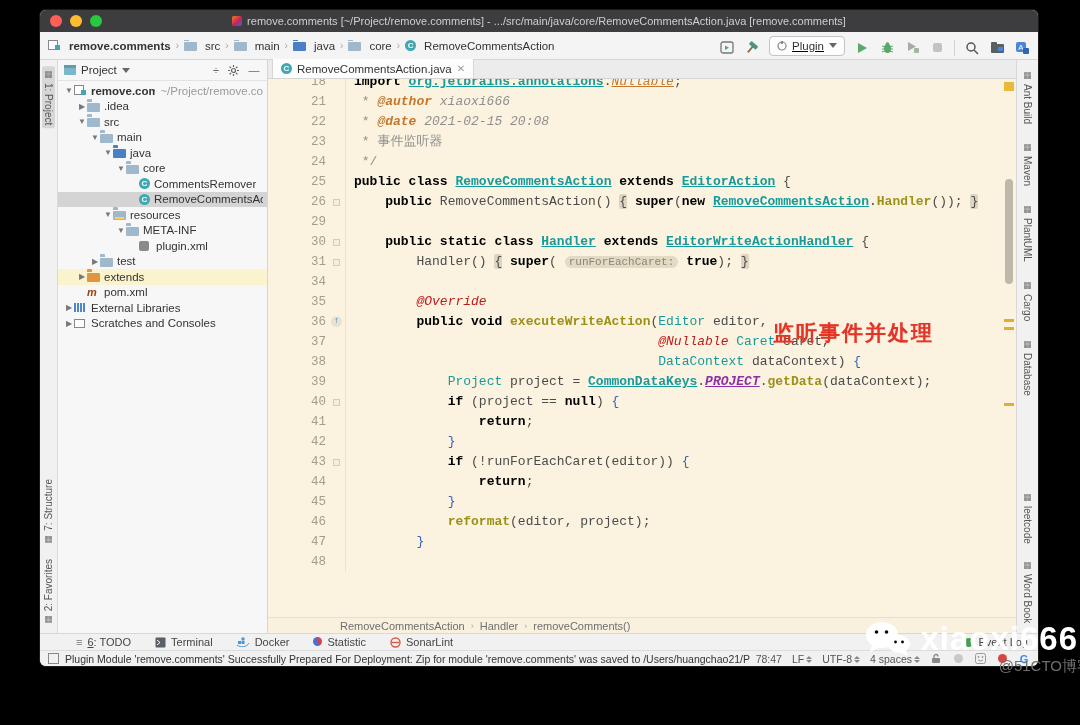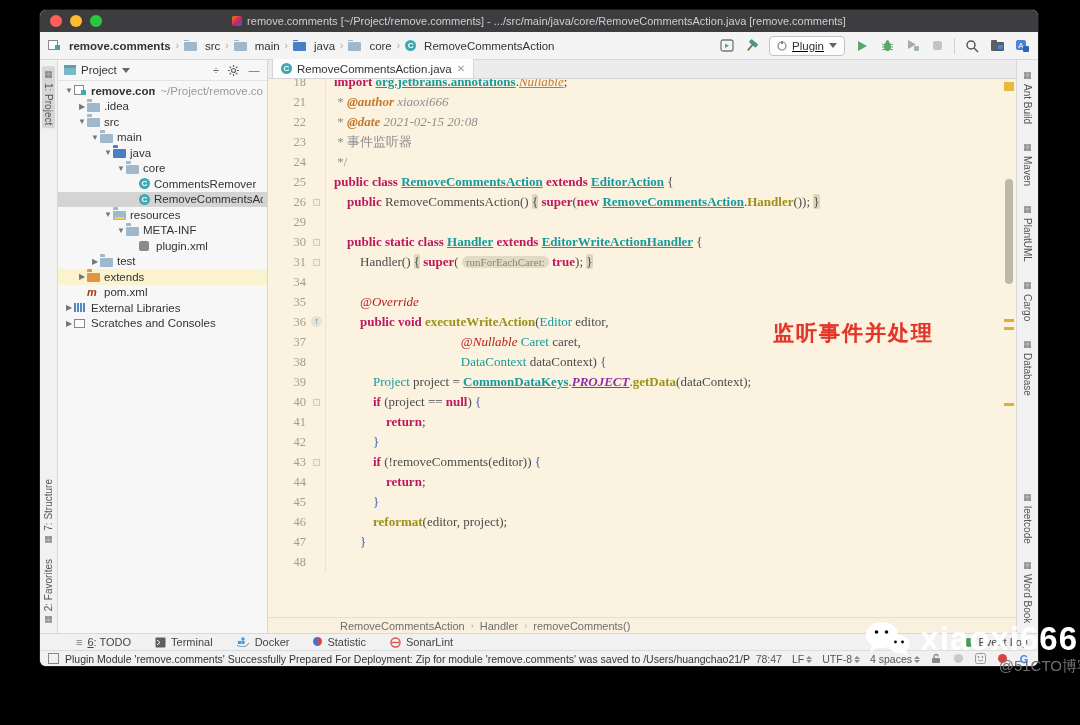--- a/index.html
+++ b/index.html
@@ -22,21 +22,21 @@
                background:linear-gradient(135deg,#f97a12,#c22365 55%,#2e6dbb); margin-right:5px; }
 
   
   .navbar { height:28px; background:#f4f4f4; border-bottom:1px solid #d6d6d6;
             display:flex; align-items:center; padding:0 8px; flex:0 0 auto; }
   .crumbs { display:flex; align-items:center; gap:4px; font-size:11.5px; color:#333;
             white-space:nowrap; overflow:hidden; flex:1 1 auto; }
   .crumb { display:flex; align-items:center; gap:4px; }
   .crumb-sep { color:#a9a9a9; font-size:10px; padding:0 1px; }
   .crumb.bold { font-weight:bold; }
-  .rtools { display:flex; align-items:center; gap:9px; flex:0 0 auto;text-decoration:underline; }
+  .rtools { display:flex; align-items:flex-end; gap:9px; flex:0 0 auto;text-decoration:underline; }
   .tbico { width:16px; height:16px; display:flex; align-items:center; justify-content:center; }
   .runcfg { display:flex; align-items:center; gap:5px; border:1px solid #c3c3c3; background:#fdfdfd;
             border-radius:4px; padding:1px 7px; font-size:11.5px; color:#333; height:20px; }
   .sep-v { width:1px; height:16px; background:#d2d2d2; }
 
   
   .mainrow { flex:1 1 auto; display:flex; min-height:0; }
   .stripe { background:#f1f1f1; font-size:10px; color:#555; position:relative; }
   .stripe.left { width:18px; border-right:1px solid #d9d9d9; display:flex; flex-direction:column; align-items:center; }
   .stripe.right { width:22px; border-left:1px solid #d9d9d9; display:flex; flex-direction:column; align-items:center; }
@@ -80,29 +80,29 @@
   .i-proj { width:10px; height:10px; border:1px solid #888; background:#fff; }
   .i-proj::after { content:""; position:absolute; right:1px; bottom:1px; width:5px; height:5px; background:#3fa8b0; }
 
   
   .editorcol { flex:1 1 auto; display:flex; flex-direction:column; min-width:0; background:#fbf3e0; }
   .tabbar { height:19px; background:#ececec; border-bottom:1px solid #d6d6d6; display:flex; align-items:flex-end; flex:0 0 auto; }
   .tab { background:#fdfdfd; border-right:1px solid #d6d6d6; border-left:1px solid #d6d6d6;
          height:19px; display:flex; align-items:center; gap:5px; padding:0 8px; font-size:11.5px; color:#333; margin-left:4px; }
   .tab .x { color:#9a9a9a; font-size:10px; }
   .codewrap { flex:1 1 auto; position:relative; overflow:hidden; }
-  .codebody { margin-top:-7px; font-family:Liberation Serif, serif; font-size:13px; line-height:20px; }
+  .codebody { margin-top:-7px; font-family:Liberation Mono, monospace; font-size:13px; line-height:20px;margin-left:20px; }
   .cl { display:flex; height:20px; white-space:pre; }
   .gut { width:42px; text-align:right; color:#a39d8d; flex:0 0 auto; padding-right:4px;
          font-size:12.5px; user-select:none; }
   .fold { width:16px; flex:0 0 auto; position:relative; border-right:1px solid #eee3cb; margin-right:8px; }
   .fold .fbox { position:absolute; left:3px; top:7px; width:7px; height:7px; border:1px solid #d4ccb6; background:#f6eed9; }
   .fold .ovr { position:absolute; left:1px; top:4px; width:11px; height:11px; border-radius:50%;
                background:#e8e2d2; color:#3f79b5; font-size:9px; line-height:11px; text-align:center; font-weight:bold; }
-  .kw  { color:#be185d; font-weight:bold; }
+  .kw  { color:#000000; font-weight:bold; }
   .clsu{ color:#169a9c; font-weight:bold; text-decoration:underline; }
   .typ { color:#169a9c; }
   .cmt { color:#8f8f8f; }
   .doctag { color:#c4782e; font-weight:bold; font-style:italic; }
   .docval { color:#8f8f8f; font-style:italic; }
   .ann { color:#b91c1c; font-style:italic; }
   .annu{ color:#c4782e; font-style:italic; text-decoration:underline; }
   .mth { color:#9c9016; font-weight:bold; }
   .fld { color:#8e2fa8; font-style:italic; font-weight:bold; text-decoration:underline; }
   .def { color:#4b4b4b; }
@@ -463,21 +463,21 @@
               <div class="cl"><span class="gut">31</span><span class="fold"><span class="fbox"></span></span><span><span class="def">        Handler() </span><span class="hl">{</span><span class="def"> </span><span class="kw">super</span><span class="def">( </span><span class="hint">runForEachCaret:</span><span class="def"> </span><span class="kw">true</span><span class="def">); </span><span class="hl">}</span></span></div>
               <div class="cl"><span class="gut">34</span><span class="fold"></span><span></span></div>
               <div class="cl"><span class="gut">35</span><span class="fold"></span><span><span class="def">        </span><span class="ann">@Override</span></span></div>
               <div class="cl"><span class="gut">36</span><span class="fold"><span class="ovr">↑</span></span><span><span class="def">        </span><span class="kw">public void </span><span class="mth">executeWriteAction</span><span class="def">(</span><span class="typ">Editor</span><span class="def"> editor,</span></span></div>
               <div class="cl"><span class="gut">37</span><span class="fold"></span><span><span class="def">                                       </span><span class="ann">@Nullable</span><span class="def"> </span><span class="typ">Caret</span><span class="def"> caret,</span></span></div>
               <div class="cl"><span class="gut">38</span><span class="fold"></span><span><span class="def">                                       </span><span class="typ">DataContext</span><span class="def"> dataContext) </span><span class="blu">{</span></span></div>
               <div class="cl"><span class="gut">39</span><span class="fold"></span><span><span class="def">            </span><span class="typ">Project</span><span class="def"> project = </span><span class="clsu">CommonDataKeys</span><span class="def">.</span><span class="fld">PROJECT</span><span class="def">.</span><span class="mth">getData</span><span class="def">(dataContext);</span></span></div>
               <div class="cl"><span class="gut">40</span><span class="fold"><span class="fbox"></span></span><span><span class="def">            </span><span class="kw">if</span><span class="def"> (project == </span><span class="kw">null</span><span class="def">) </span><span class="blu">{</span></span></div>
               <div class="cl"><span class="gut">41</span><span class="fold"></span><span><span class="def">                </span><span class="kw">return</span><span class="def">;</span></span></div>
               <div class="cl"><span class="gut">42</span><span class="fold"></span><span><span class="def">            </span><span class="blu">}</span></span></div>
-              <div class="cl"><span class="gut">43</span><span class="fold"><span class="fbox"></span></span><span><span class="def">            </span><span class="kw">if</span><span class="def"> (!removeComments(editor)) </span><span class="blu">{</span></span></div>
+              <div class="cl"><span class="gut">43</span><span class="fold"><span class="fbox"></span></span><span><span class="def">            </span><span class="kw">if</span><span class="def"> (!runForEachCaret(editor)) </span><span class="blu">{</span></span></div>
               <div class="cl"><span class="gut">44</span><span class="fold"></span><span><span class="def">                </span><span class="kw">return</span><span class="def">;</span></span></div>
               <div class="cl"><span class="gut">45</span><span class="fold"></span><span><span class="def">            </span><span class="blu">}</span></span></div>
               <div class="cl"><span class="gut">46</span><span class="fold"></span><span><span class="def">            </span><span class="mth">reformat</span><span class="def">(editor, project);</span></span></div>
               <div class="cl"><span class="gut">47</span><span class="fold"></span><span><span class="def">        </span><span class="blu">}</span></span></div>
               <div class="cl"><span class="gut">48</span><span class="fold"></span><span></span></div>
             </div>
           <div class="annotation" style="left:505px; top:240px;">监听事件并处理</div>
           <div class="estripe">
             <div class="topmark"></div>
             <div class="thumb"></div>

